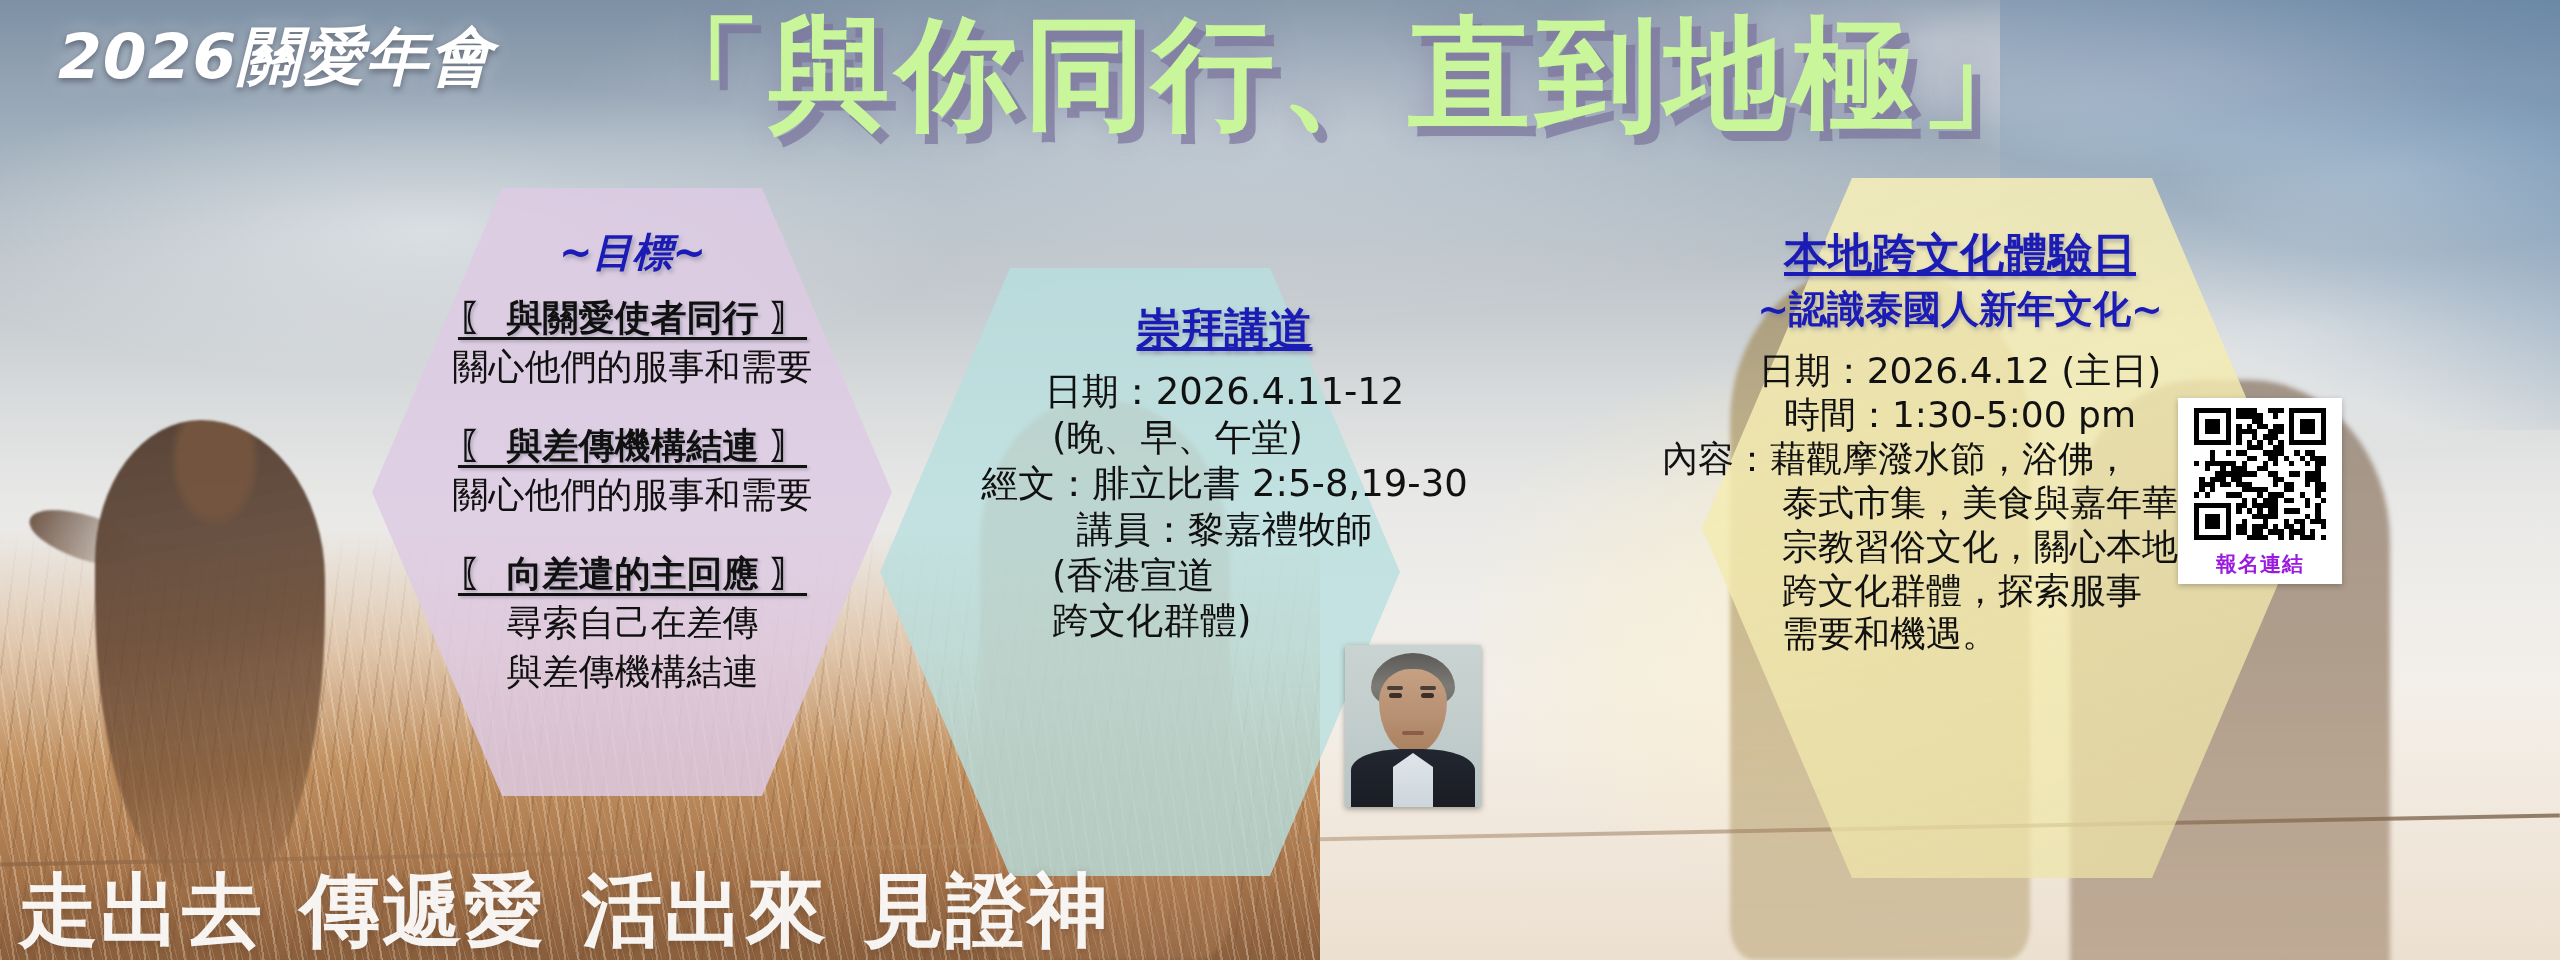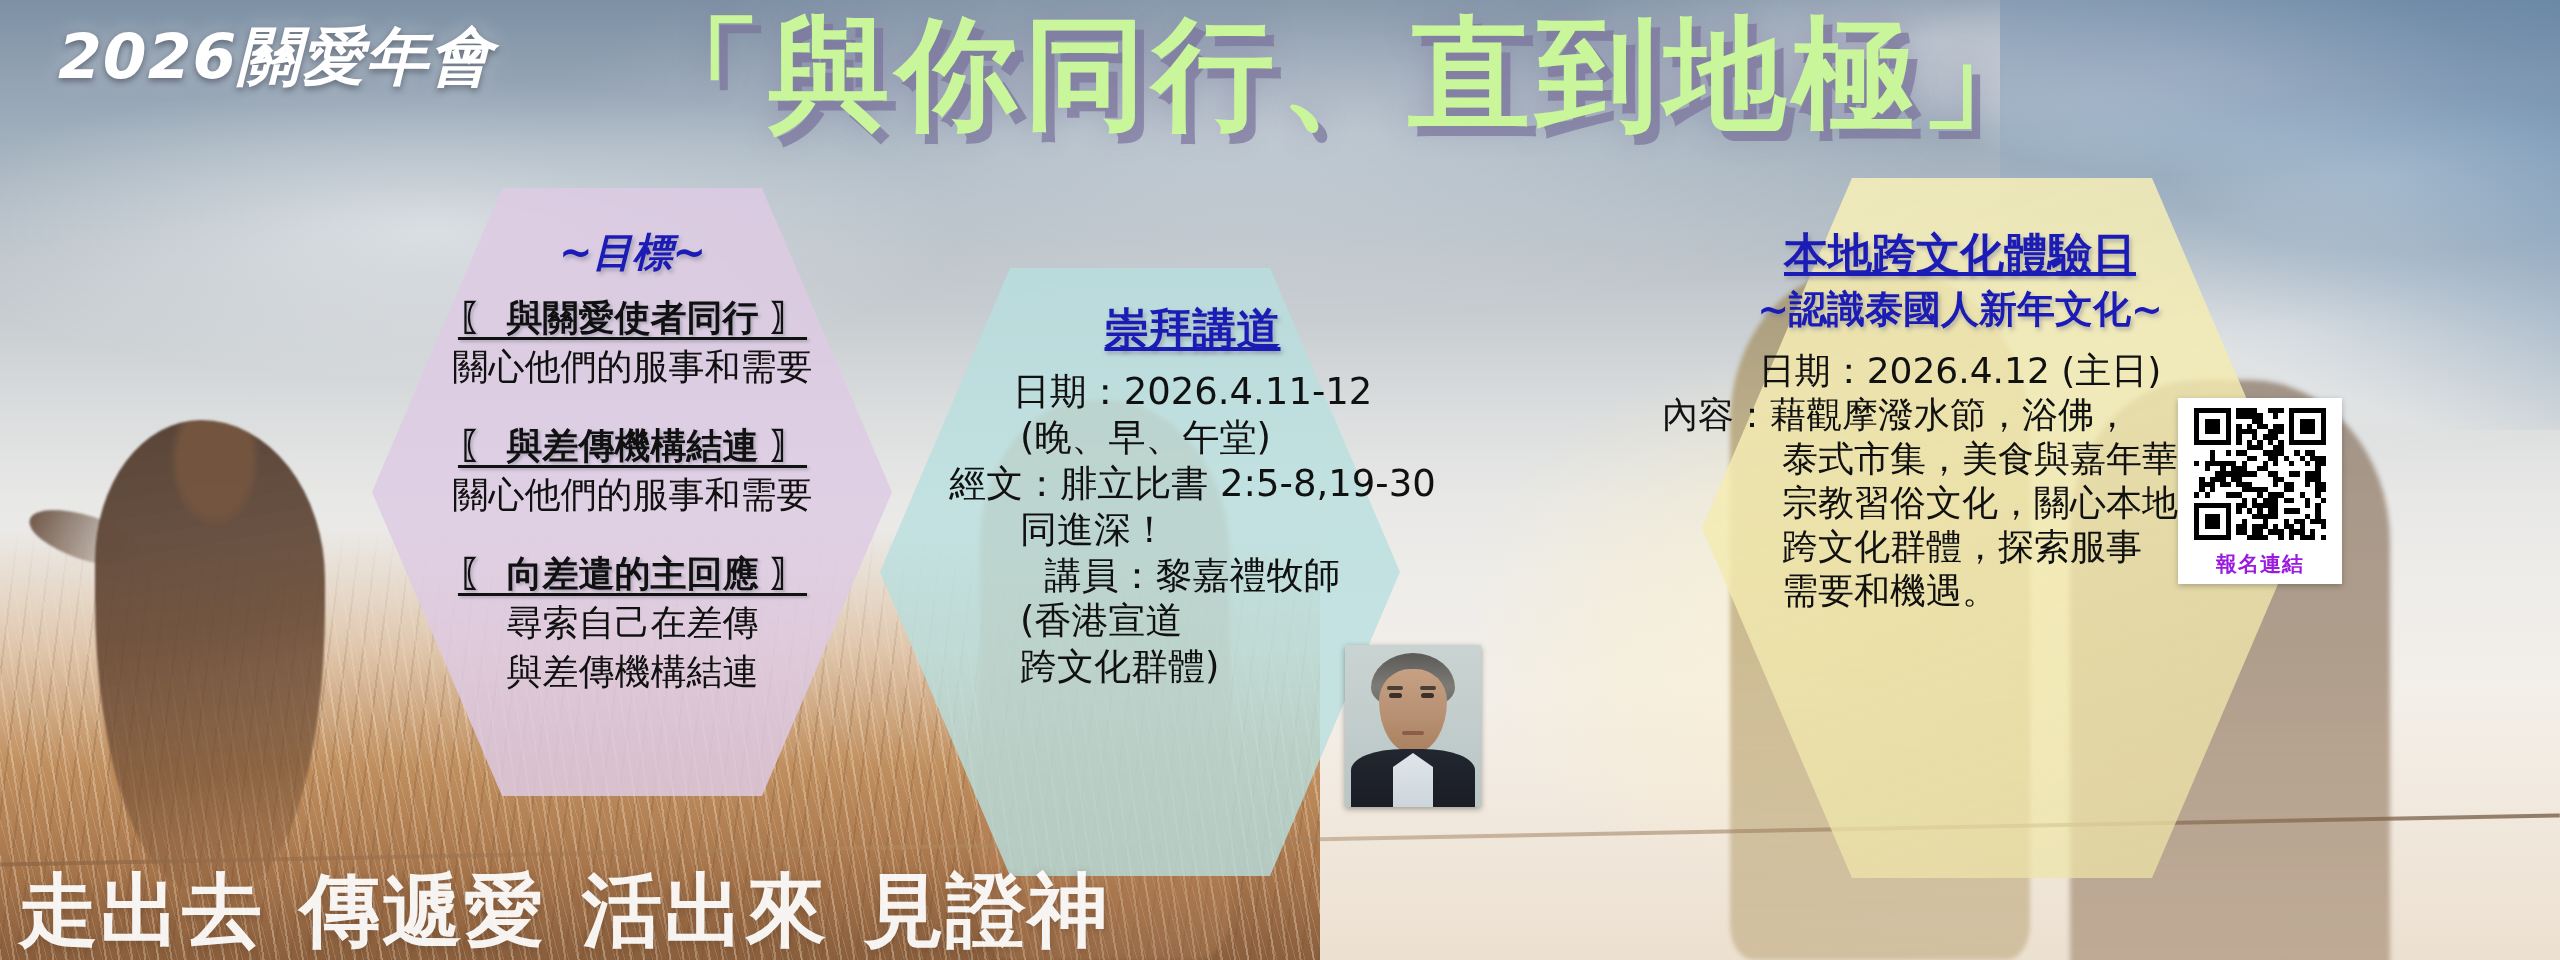--- a/index.html
+++ b/index.html
@@ -130,21 +130,21 @@
   }
   .hex-right{
     left:1702px;top:178px;width:600px;height:700px;
     background:linear-gradient(160deg, rgba(247,240,186,.88) 0%, rgba(243,234,176,.84) 45%, rgba(236,226,166,.72) 100%);
   }
 
   
   .panel{position:absolute;text-align:center;}
 
   .p-left{left:360px;top:225px;width:545px;}
-  .p-mid {left:900px;top:300px;width:585px;}
+  .p-mid {left:932px;top:300px;width:585px;}
   .p-right{left:1600px;top:225px;width:720px;}
 
   .hdr-blue{
     font-size:40px;font-weight:bold;color:#1b1bb5;
     text-shadow:2px 3px 4px rgba(120,120,140,.55);
     font-style:italic;
   }
   .hdr-blue-u{
     font-size:44px;font-weight:bold;color:#1b1bb5;
     text-decoration:underline;
@@ -278,21 +278,20 @@
     <div class="goal-body">尋索自己在差傳</div>
     <div class="goal-body">與差傳機構結連</div>
   </div>
 
   <div class="panel p-mid">
     <div class="hdr-blue-u">崇拜講道</div>
     <div class="mid-rows">
       <div class="line-blk">日期：2026.4.11-12</div>
       <div class="line-blk indent-r">(晚、早、午堂)</div>
       <div class="line-blk">經文：腓立比書 2:5-8,19-30</div>
-      <div class="line-blk indent-r">同進深！</div>
       <div class="line-blk">講員：黎嘉禮牧師</div>
       <div class="line-blk indent-r">(香港宣道</div>
       <div class="line-blk indent-r">跨文化群體)</div>
     </div>
   </div>
 
   <div class="speaker">
     <div class="sp-bg"></div>
     <div class="sp-hair"></div>
     <div class="sp-face"></div>
@@ -303,20 +302,21 @@
     <div class="sp-mouth"></div>
     <div class="sp-body"></div>
     <div class="sp-shirt"></div>
   </div>
 
   <div class="panel p-right">
     <div class="hdr-blue-u">本地跨文化體驗日</div>
     <div class="hdr-blue-sub">~認識泰國人新年文化~</div>
     <div class="right-rows" style="margin-top:14px;">
       <div class="line-r">日期：2026.4.12 (主日)</div>
+      <div class="line-r">時間：1:30-5:00 pm</div>
       <div class="line-r left-al">內容：藉觀摩潑水節，浴佛，</div>
       <div class="line-r left-al" style="padding-left:182px;">泰式市集，美食與嘉年華，</div>
       <div class="line-r left-al" style="padding-left:182px;">宗教習俗文化，關心本地</div>
       <div class="line-r left-al" style="padding-left:182px;">跨文化群體，探索服事</div>
       <div class="line-r left-al" style="padding-left:182px;">需要和機遇。</div>
     </div>
   </div>
 
   <div class="qr-card">
     <div class="qr-grid" id="qrGrid">

